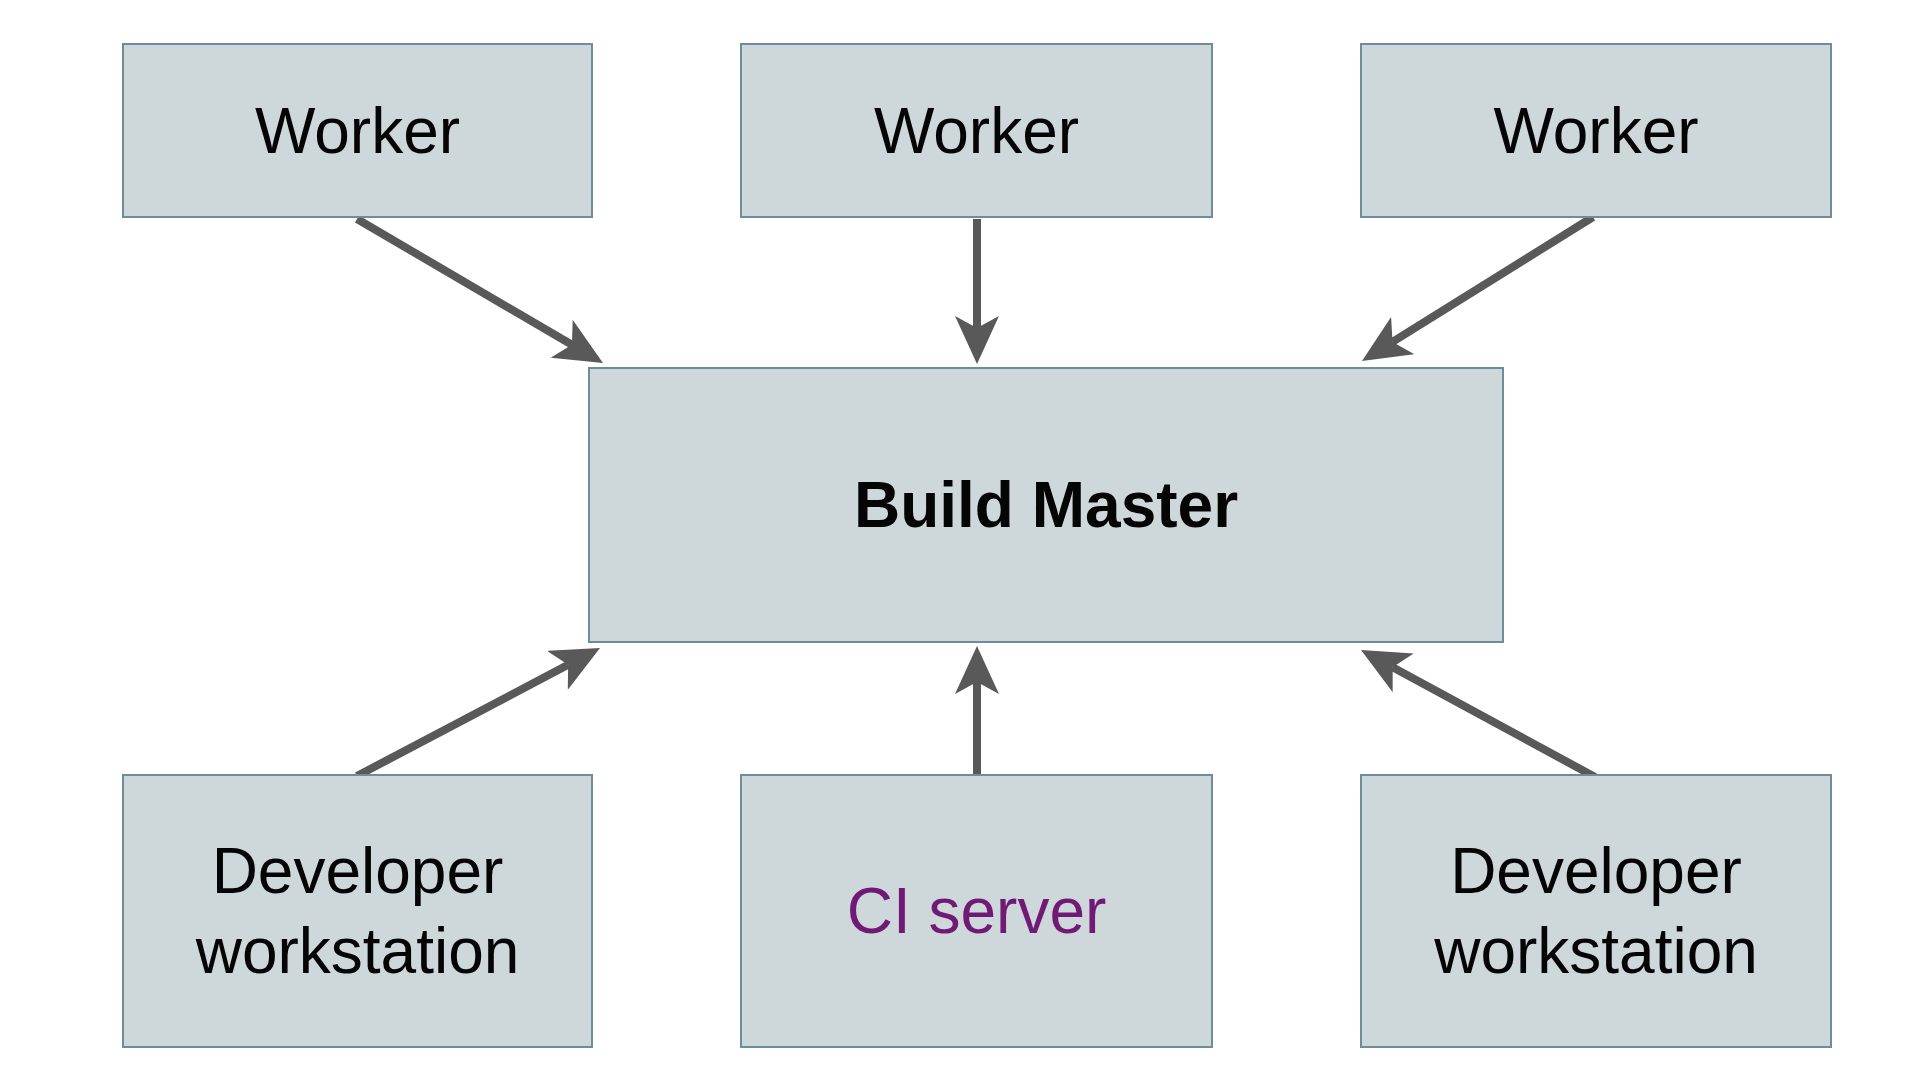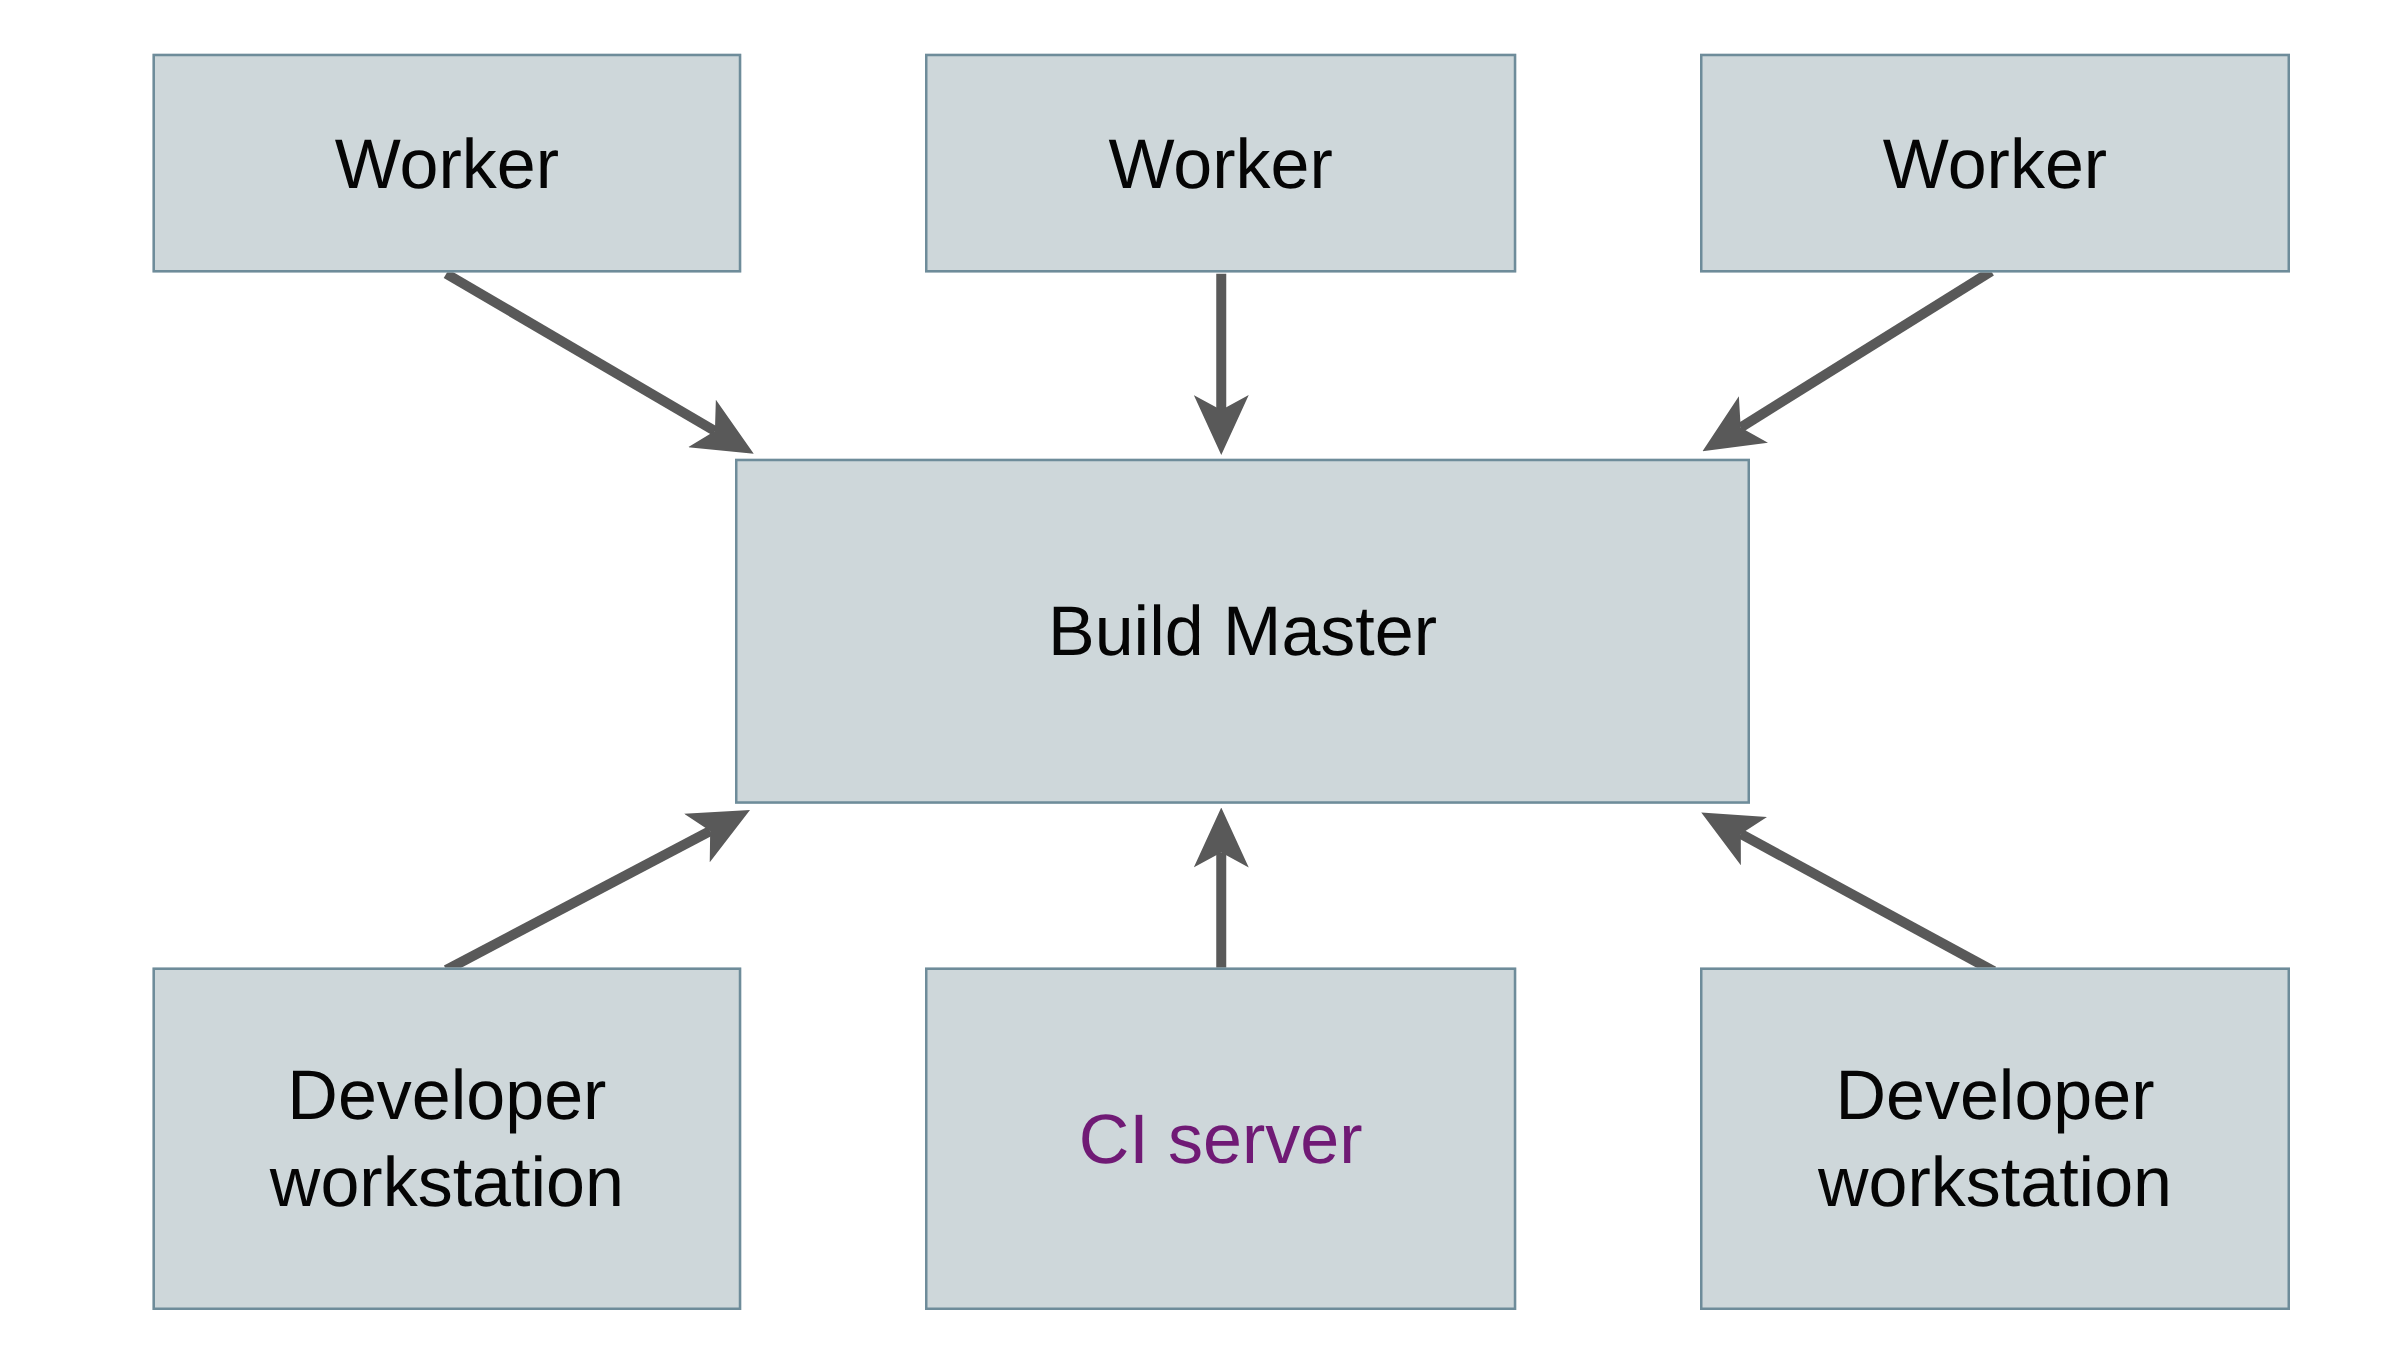--- a/index.html
+++ b/index.html
@@ -29,21 +29,21 @@
     position: absolute;
     box-sizing: border-box;
     background: #ced7da;
     border: 2px solid #6e8c9a;
     display: flex;
     align-items: center;
     justify-content: center;
     text-align: center;
   }
   .node .node-label {
-    font-size: 56px;
+    font-size: 64px;
     line-height: 1.25;
     color: #050505;
     letter-spacing: 0px;
     padding: 0 10px;
   }
 </style>
 </head>
 <body>
 
 <div id="diagram-canvas">
@@ -65,21 +65,21 @@
   <div id="nodes-layer">
       <div class="node" style="left: 122px; top: 43px; width: 471px; height: 175px; background: rgb(206, 215, 218); border-color: rgb(110, 140, 154);">
         <div class="node-label" style="color: rgb(5, 5, 5);">Worker</div>
       </div>
       <div class="node" style="left: 740px; top: 43px; width: 473px; height: 175px; background: rgb(206, 215, 218); border-color: rgb(110, 140, 154);">
         <div class="node-label" style="color: rgb(5, 5, 5);">Worker</div>
       </div>
       <div class="node" style="left: 1360px; top: 43px; width: 472px; height: 175px; background: rgb(206, 215, 218); border-color: rgb(110, 140, 154);">
         <div class="node-label" style="color: rgb(5, 5, 5);">Worker</div>
       </div>
-      <div class="node" style="left: 588px; top: 367px; width: 812px; height: 276px; background: rgb(206, 215, 218); border-color: rgb(110, 140, 154);">
+      <div class="node" style="left: 588px; top: 367px; width: 916px; height: 276px; background: rgb(206, 215, 218); border-color: rgb(110, 140, 154); font-weight: bold;">
         <div class="node-label" style="color: rgb(5, 5, 5);">Build Master</div>
       </div>
       <div class="node" style="left: 122px; top: 774px; width: 471px; height: 274px; background: rgb(206, 215, 218); border-color: rgb(110, 140, 154);">
         <div class="node-label" style="color: rgb(5, 5, 5);">Developer workstation</div>
       </div>
       <div class="node" style="left: 740px; top: 774px; width: 473px; height: 274px; background: rgb(206, 215, 218); border-color: rgb(110, 140, 154);">
         <div class="node-label" style="color: #701a75;">CI server</div>
       </div>
       <div class="node" style="left: 1360px; top: 774px; width: 472px; height: 274px; background: rgb(206, 215, 218); border-color: rgb(110, 140, 154);">
         <div class="node-label" style="color: rgb(5, 5, 5);">Developer workstation</div>

